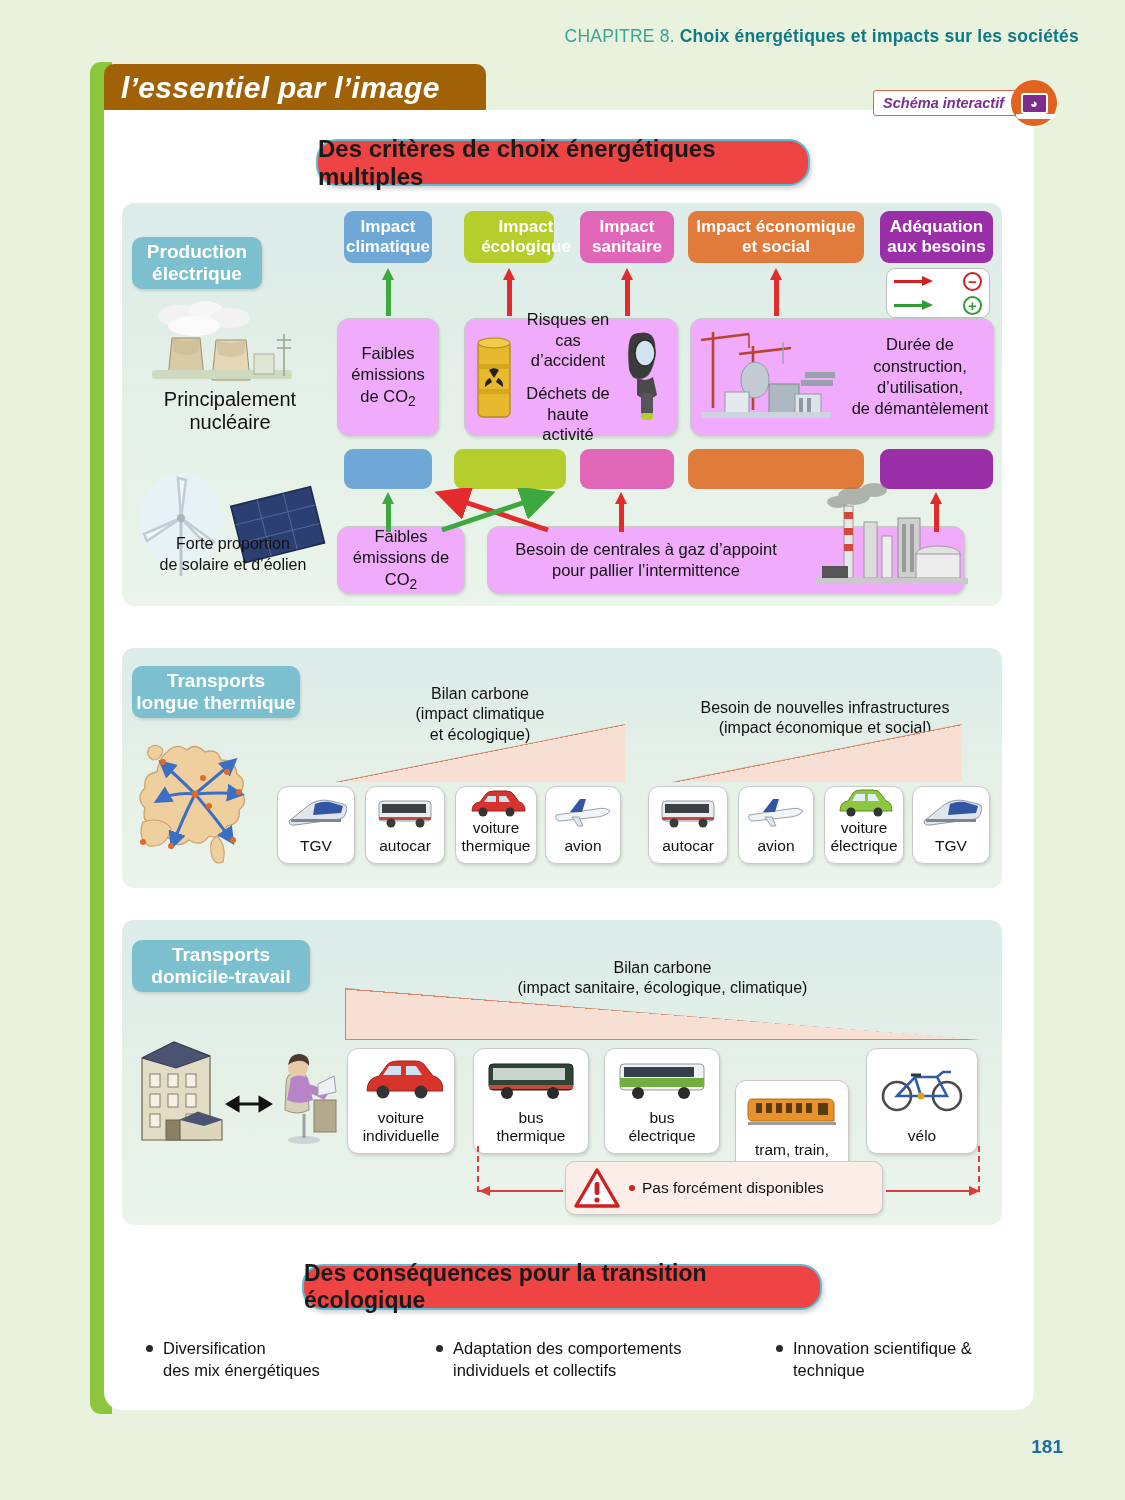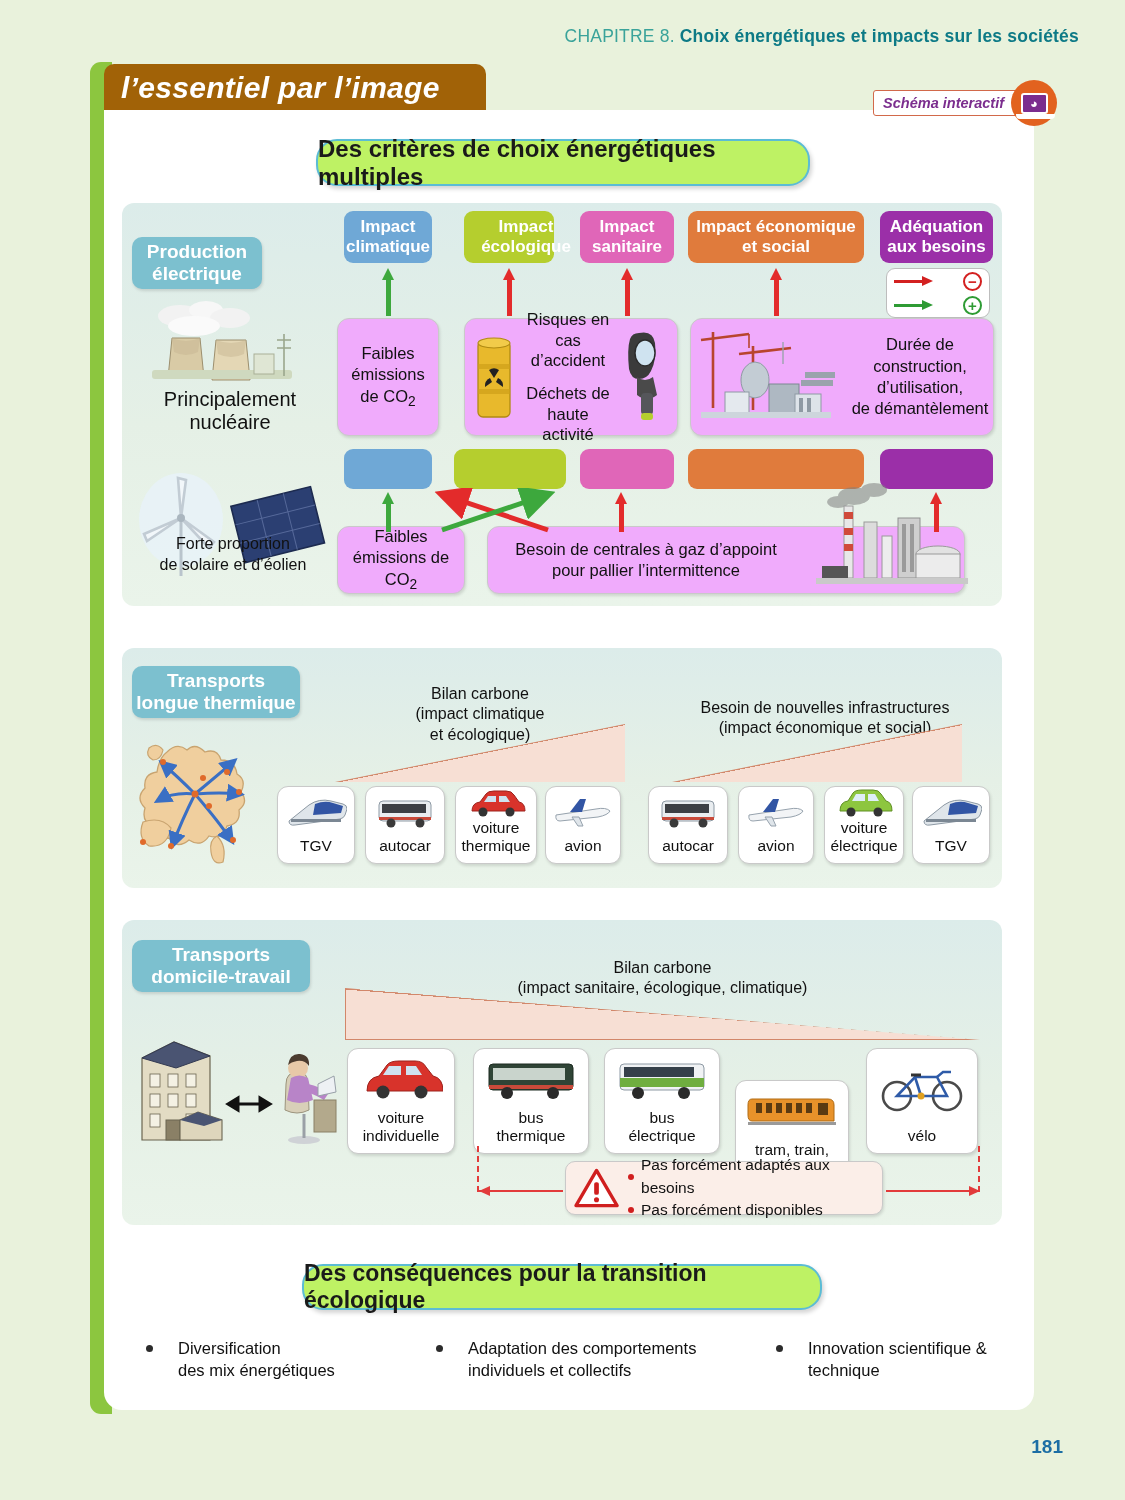--- a/index.html
+++ b/index.html
@@ -58,21 +58,21 @@
     display:flex; align-items:center; justify-content:center;
   }
   .badge-screen::after {
     content:""; position:absolute; bottom:-7px; left:-7px;
     width: 39px; height: 5px; background:#ffffff; border-radius: 0 0 4px 4px;
   }
   .wifi { color:#ffffff; font-size: 13px; line-height: 1; }
 
   
   .title-pill {
-    background: #bef264; border: 2.5px solid #5bbcd5;
+    background: #ef4444; border: 2.5px solid #5bbcd5;
     border-radius: 21px; color: #1a1a1a;
     font-weight: bold; display: flex; align-items: center; justify-content: center;
     box-shadow: 2px 3px 4px rgba(0,0,0,.17);
   }
 
   .main-title {
     position: absolute; left: 316px; top: 139px;
     width: 494px; height: 47px; font-size: 24px;
   }
 
@@ -237,21 +237,21 @@
     border-top:5.5px solid transparent; border-bottom:5.5px solid transparent;
     border-left: 11px solid #e23b3b;
   }
 
   
   .concl-title {
     position: absolute; left: 302px; top: 1264px;
     width: 520px; height: 46px; font-size: 23px;
   }
   .bullets { position: absolute; left: 146px; top: 1338px; width: 860px; display: flex; }
-  .bullet { display: flex; gap: 25px; font-size: 16.5px; color:#111; line-height: 1.33; }
+  .bullet { display: flex; gap: 10px; font-size: 16.5px; color:#111; line-height: 1.33; }
   .bullet .bdot { width: 7px; height: 7px; border-radius: 50%; background: #2b2b2b; margin-top: 7px; flex: none; }
   .b1 { width: 290px; } .b2 { width: 340px; } .b3 { width: 230px; }
 
   .page-num {
     position: absolute; right: 62px; bottom: 42px;
     color: #1c6ea4; font-weight: bold; font-size: 19px;
   }
 
   
   .illus { position: absolute; }
@@ -733,24 +733,20 @@
 
 <div class="warn-box">
   <svg width="46" height="42" viewBox="0 0 46 42">
     <path d="M23 3 L44 39 H2 Z" fill="#ffffff" stroke="#d01f1f" stroke-width="3.4" stroke-linejoin="round"></path>
     <rect x="20.6" y="15" width="4.8" height="13" rx="2" fill="#d01f1f"></rect>
     <circle cx="23" cy="33" r="2.6" fill="#d01f1f"></circle>
   </svg>
   <div class="warn-inner">
     <div class="warn-li">
       <span class="warn-dot"></span>
-      <span>Pas forcément adaptés aux besoins</span>
-    </div>
-    <div class="warn-li">
-      <span class="warn-dot"></span>
       <span>Pas forcément disponibles</span>
     </div>
   </div>
 </div>
 
 <div class="title-pill concl-title">Des conséquences pour la transition écologique</div>
 
 <div class="bullets">
   <div class="bullet b1">
     <span class="bdot"></span>

